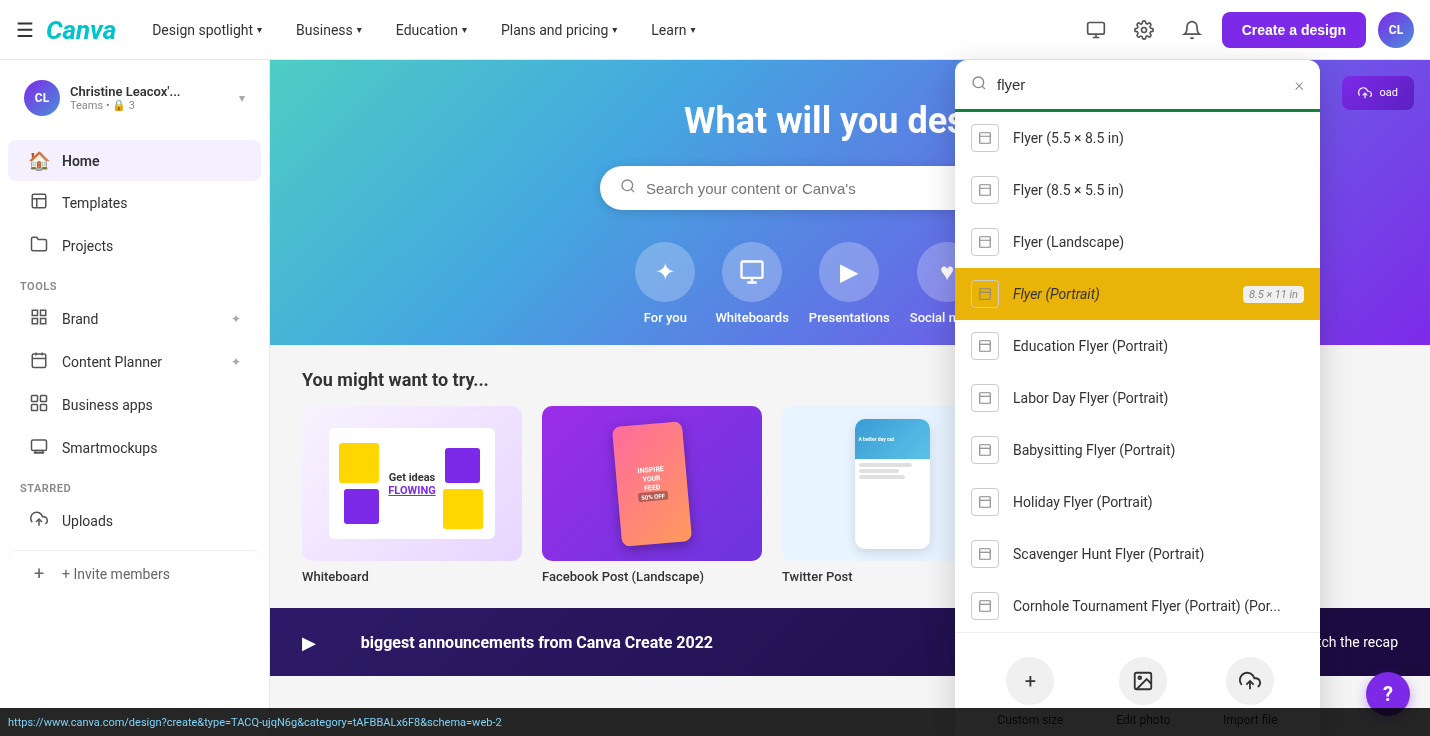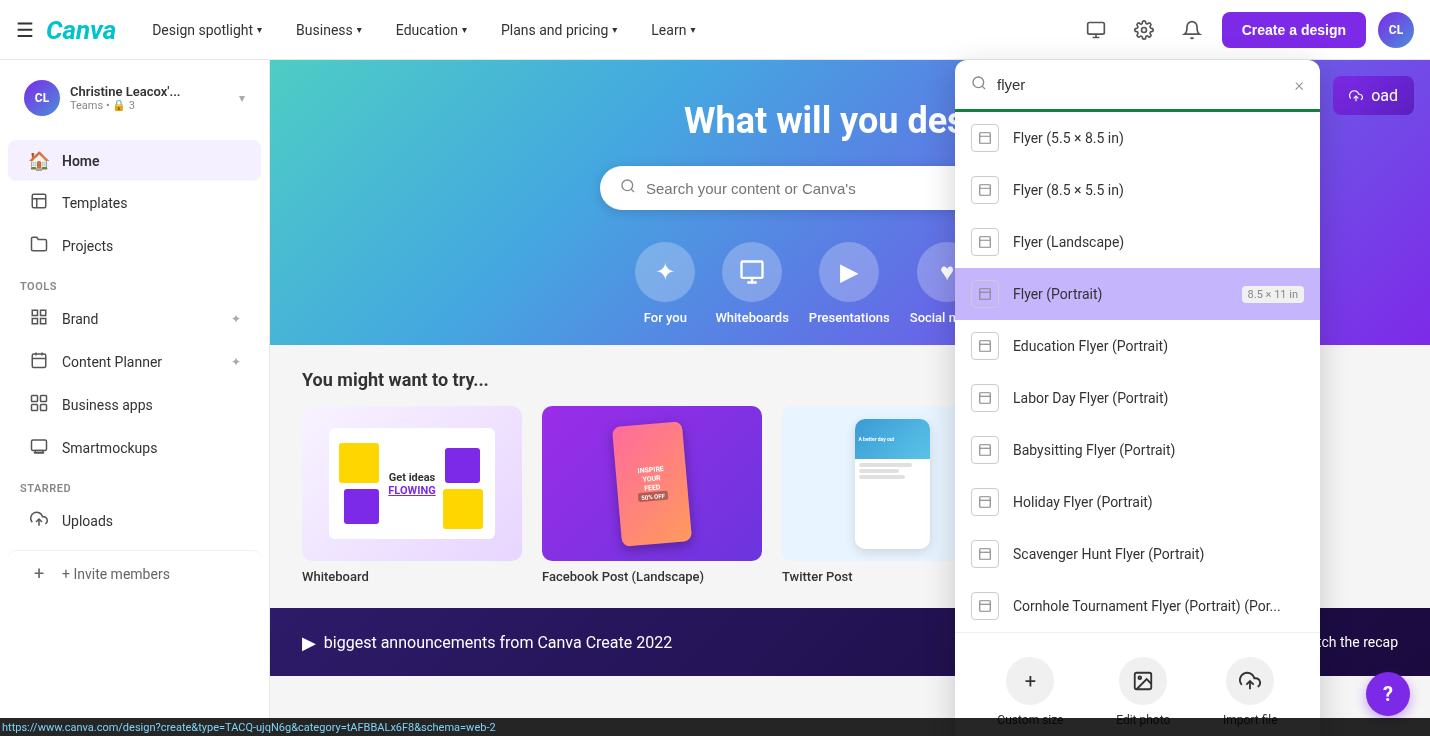--- a/index.html
+++ b/index.html
@@ -63,46 +63,46 @@
 
     
     .wb-preview { width: 100%; height: 100%; display: flex; align-items: center; justify-content: center; padding: 12px; }
     .wb-inner { background: #fff; border-radius: 6px; width: 85%; height: 85%; display: flex; align-items: center; justify-content: center; position: relative; overflow: hidden; }
     .sticky-yellow { position: absolute; width: 40px; height: 40px; background: #ffd700; border-radius: 3px; }
     .sticky-purple { position: absolute; width: 35px; height: 35px; background: #7d2ae8; border-radius: 3px; }
     .wb-text { font-size: 11px; font-weight: 700; color: #333; text-align: center; z-index: 2; }
 
     
     .bottom-banner { background: linear-gradient(135deg, #2d1b69, #1a0a3e); padding: 20px 32px; display: flex; align-items: center; justify-content: space-between; }
-    .banner-text { font-size: 16px; font-weight: 400; color: #fff; }
+    .banner-text { font-size: 16px; font-weight: 700; color: #fff; margin-left: 37px; }
     .watch-btn { display: flex; align-items: center; gap: 8px; color: #fff; font-size: 14px; cursor: pointer; }
     .play-icon { width: 28px; height: 28px; border-radius: 50%; background: #fff; display: flex; align-items: center; justify-content: center; }
     .play-icon-triangle { border-left: 8px solid #333; border-top: 5px solid transparent; border-bottom: 5px solid transparent; margin-left: 2px; }
 
     
     .dropdown-overlay { position: absolute; top: 60px; left: 955px; width: 365px; background: #fff; border-radius: 12px; box-shadow: 0 8px 32px rgba(0,0,0,0.18); z-index: 100; overflow: hidden; }
     .dropdown-search-bar { display: flex; align-items: center; padding: 14px 16px; border-bottom: 3px solid #15803d; gap: 10px; }
     .dropdown-search-icon { color: #888; font-size: 16px; }
     .dropdown-search-input { flex: 1; border: none; outline: none; font-size: 15px; color: #333; }
     .dropdown-close { color: #888; cursor: pointer; font-size: 18px; font-weight: 300; }
     .dropdown-item { display: flex; align-items: center; padding: 12px 16px; cursor: pointer; gap: 14px; }
-    .dropdown-item.highlighted { background: #c4b5fd; }
+    .dropdown-item.highlighted { background: #eab308; font-style: italic; }
     .dropdown-item-icon { width: 28px; height: 28px; border: 1.5px solid #ccc; border-radius: 4px; display: flex; align-items: center; justify-content: center; color: #555; font-size: 12px; flex-shrink: 0; }
     .dropdown-item-text { font-size: 14px; color: #333; flex: 1; }
     .dropdown-item-badge { font-size: 11px; color: #888; background: #f0f0f0; padding: 2px 6px; border-radius: 4px; }
     .dropdown-bottom { display: flex; gap: 0; border-top: 1px solid #f0f0f0; padding: 16px; justify-content: space-around; }
     .dropdown-action { display: flex; flex-direction: column; align-items: center; gap: 8px; cursor: pointer; padding: 8px 16px; border-radius: 8px; }
     .dropdown-action-icon { width: 48px; height: 48px; border-radius: 50%; background: #f0f0f0; display: flex; align-items: center; justify-content: center; font-size: 20px; color: #333; }
     .dropdown-action-label { font-size: 12px; color: #333; }
 
     
     .help-btn { position: fixed; bottom: 20px; right: 20px; width: 44px; height: 44px; border-radius: 50%; background: #7d2ae8; color: #fff; display: flex; align-items: center; justify-content: center; font-size: 20px; font-weight: 700; cursor: pointer; box-shadow: 0 4px 12px rgba(125,42,232,0.4); z-index: 200; }
 
     
-    .status-bar { position: fixed; bottom: 0; left: 0; right: 0; background: rgba(0,0,0,0.85); color: #7dd3f8; font-size: 11px; padding: 2px 2px; z-index: 300; height: 18px; display: flex; align-items: center; }
+    .status-bar { position: fixed; bottom: 0; left: 0; right: 0; background: rgba(0,0,0,0.85); color: #7dd3f8; font-size: 11px; padding: 2px 8px; z-index: 300; height: 28px; display: flex; align-items: center; }
 
     
     .scroll-arrow { position: absolute; right: 8px; top: 50%; transform: translateY(-50%); width: 28px; height: 28px; border-radius: 50%; background: #fff; border: 1px solid #e0e0e0; display: flex; align-items: center; justify-content: center; cursor: pointer; font-size: 14px; color: #555; box-shadow: 0 2px 6px rgba(0,0,0,0.12); }
   </style>
 </head>
 <body>
 
 <nav class="top-nav">
   <span class="hamburger">☰</span>
   <div class="canva-logo">
@@ -252,21 +252,21 @@
     <div class="sidebar-nav-item" style="color:#666; margin-top:8px; border-top:1px solid #f0f0f0; padding-top:12px;">
       <span class="sidebar-icon">+</span>
       <span>+ Invite members</span>
     </div>
   </aside>
 
   <main class="main-content">
 
     <div class="hero">
 
-      <div style="position:absolute; top:16px; right:16px; background:linear-gradient(135deg,#7d2ae8,#5b1fc0); border-radius:8px; padding:10px 16px; color:#fff; font-size:16px; cursor:pointer; display:flex; align-items:center; gap:8px;">
+      <div style="position:absolute; top:16px; right:16px; background:linear-gradient(135deg,#7d2ae8,#5b1fc0); border-radius:8px; padding:10px 16px; color:#fff; font-size:11px; cursor:pointer; display:flex; align-items:flex-start; gap:8px;">
         <svg width="14" height="14" viewBox="0 0 24 24" fill="none" stroke="#fff" stroke-width="2">
             <polyline points="16 16 12 12 8 16"></polyline>
             <line x1="12" y1="12" x2="12" y2="21"></line>
             <path d="M20.39 18.39A5 5 0 0 0 18 9h-1.26A8 8 0 1 0 3 16.3"></path>
           </svg>
         oad
       </div>
 
       <h1 class="hero-title">
         <span>What will you design</span>

